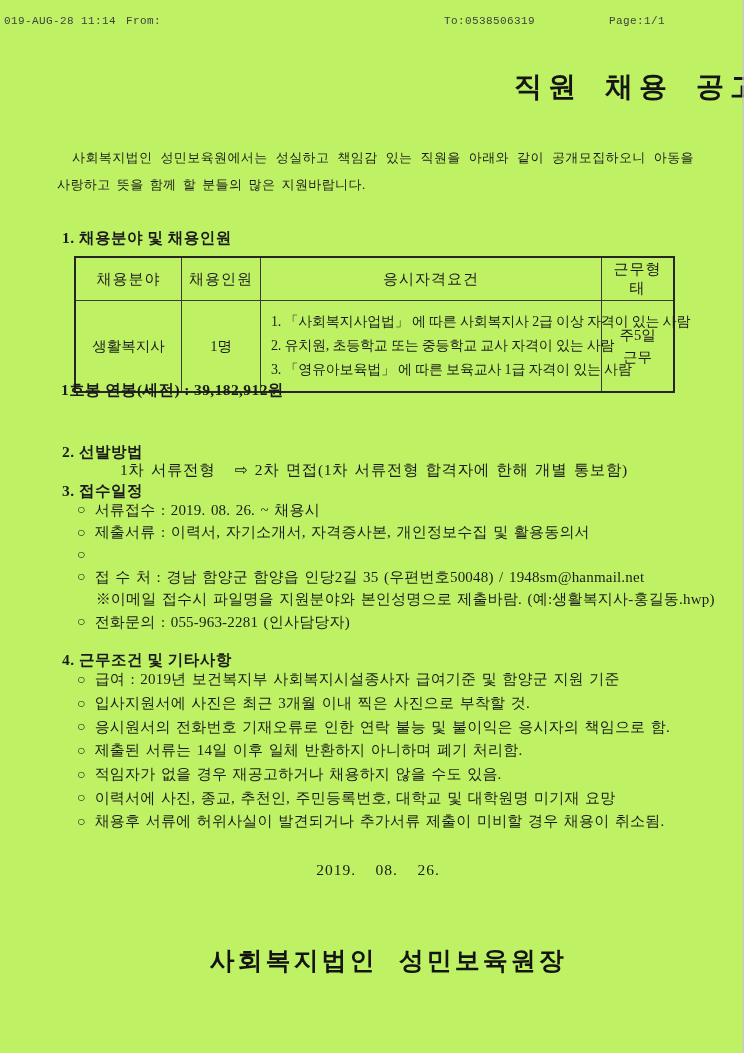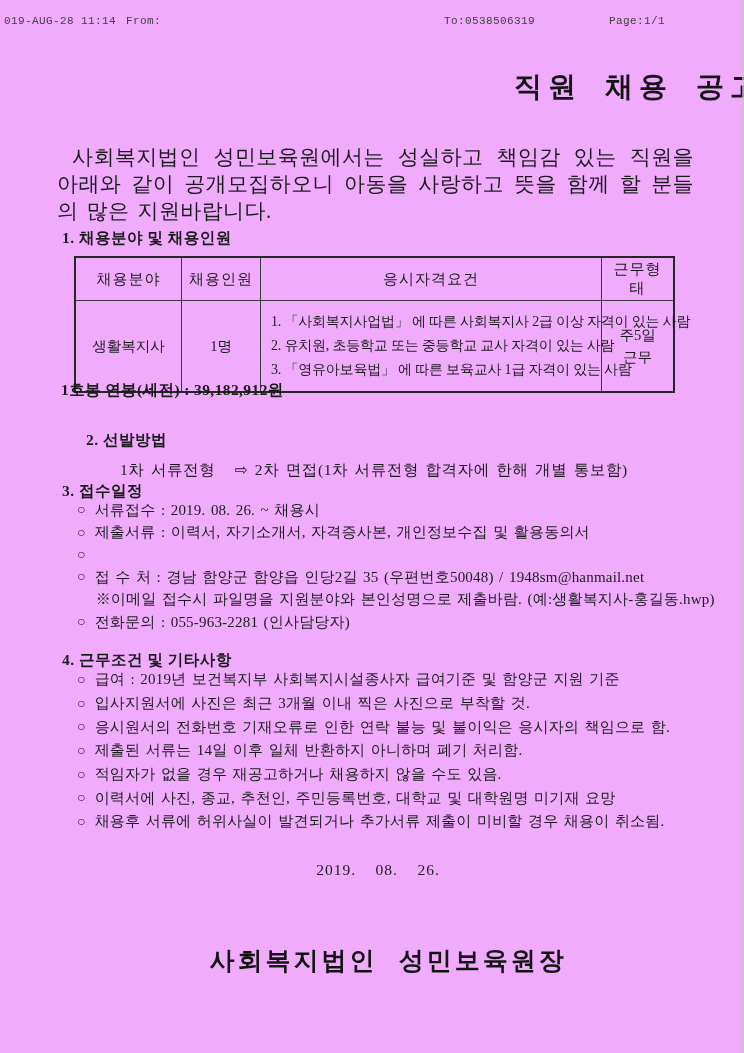--- a/index.html
+++ b/index.html
@@ -1,20 +1,20 @@
 <!DOCTYPE html>
 <html><head>
 <meta charset="utf-8">
 <style>
   html,body{margin:0;padding:0;}
   body{background:#ffffff;}
   .page{
     position:relative;
     width:744px;height:1053px;
-    background:#f0abfc;
+    background:#bef264;
     color:#1b1b1b;
     font-family:"Liberation Serif", serif;
     overflow:hidden;
   }
   
   .scan-edge{
     position:absolute;top:0;right:0;width:2px;height:100%;
     background:#c6c6c6;opacity:.7;
   }
   
@@ -32,21 +32,21 @@
   .title{
     position:absolute;top:68px;left:0;width:100%;margin:0;
     text-align:right;
     font-size:28px;font-weight:bold;
     letter-spacing:6px;word-spacing:10px;
     color:#151515;
     padding-left:20px;
   }
   .intro{
     position:absolute;left:57px;right:50px;top:144px;margin:0;
-    font-size:21px;line-height:27px;text-align:justify;
+    font-size:13px;line-height:27px;text-align:justify;
     text-indent:15px;letter-spacing:.4px;word-spacing:2.5px;
   }
   .sec-heading{
     position:absolute;left:62px;margin:0;
     font-size:15.5px;font-weight:bold;letter-spacing:.5px;
   }
   .s1-h{top:228px;}
   .recruit-table{
     position:absolute;left:74px;top:256px;
     width:566px;border-collapse:collapse;table-layout:fixed;
@@ -64,21 +64,21 @@
   .col-count{width:70px;}
   .col-qual{width:332px;margin-top:44px;}
   .col-work{width:63px;}
   .cell-qual{text-align:right;padding:6px 6px 6px 10px !important;}
   .cell-qual div{line-height:24px;white-space:nowrap;font-size:14px;letter-spacing:-.2px;}
   .cell-work div{line-height:22px;}
   .salary-note{
     position:absolute;left:61px;top:380px;margin:0;
     font-size:15.5px;font-weight:bold;letter-spacing:.4px;
   }
-  .s2-h{top:430px;margin-left:24px;}
+  .s2-h{top:442px;}
   .s2-line{
     position:absolute;left:103px;top:443px;margin:17px;
     font-size:15.5px;letter-spacing:.6px;word-spacing:2px;white-space:pre;
   }
   .s3-h{top:481px;text-align:right;}
   .bullet-block{position:absolute;left:77px;}
   .s3-block{top:499px;}
   .s4-block{top:668px;}
   .bullet-row{
     display:flex;align-items:center;

